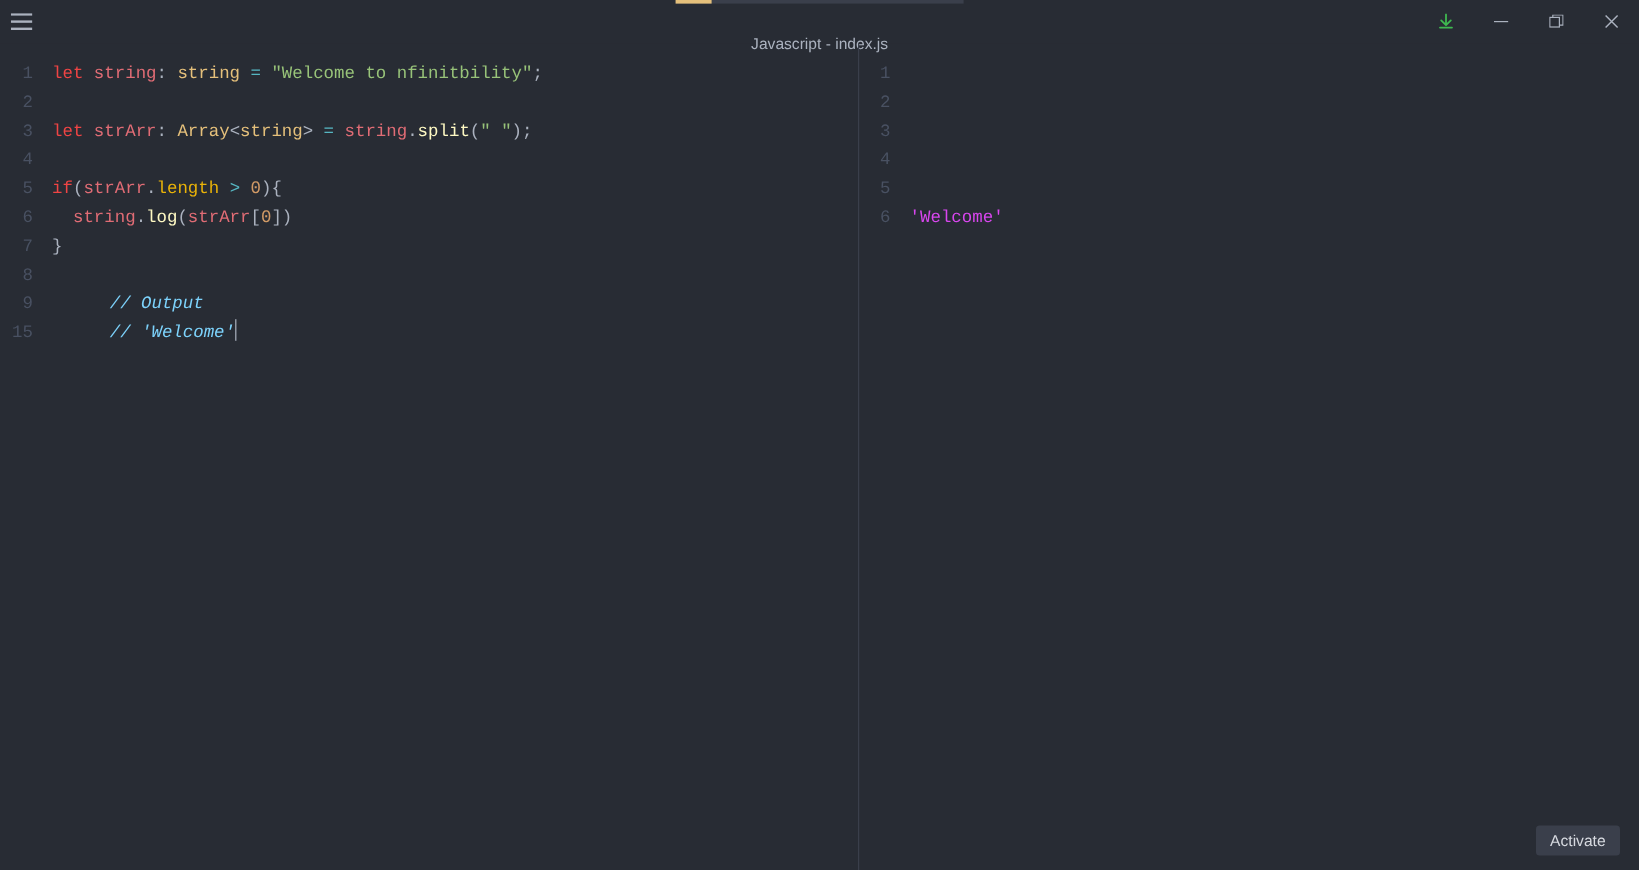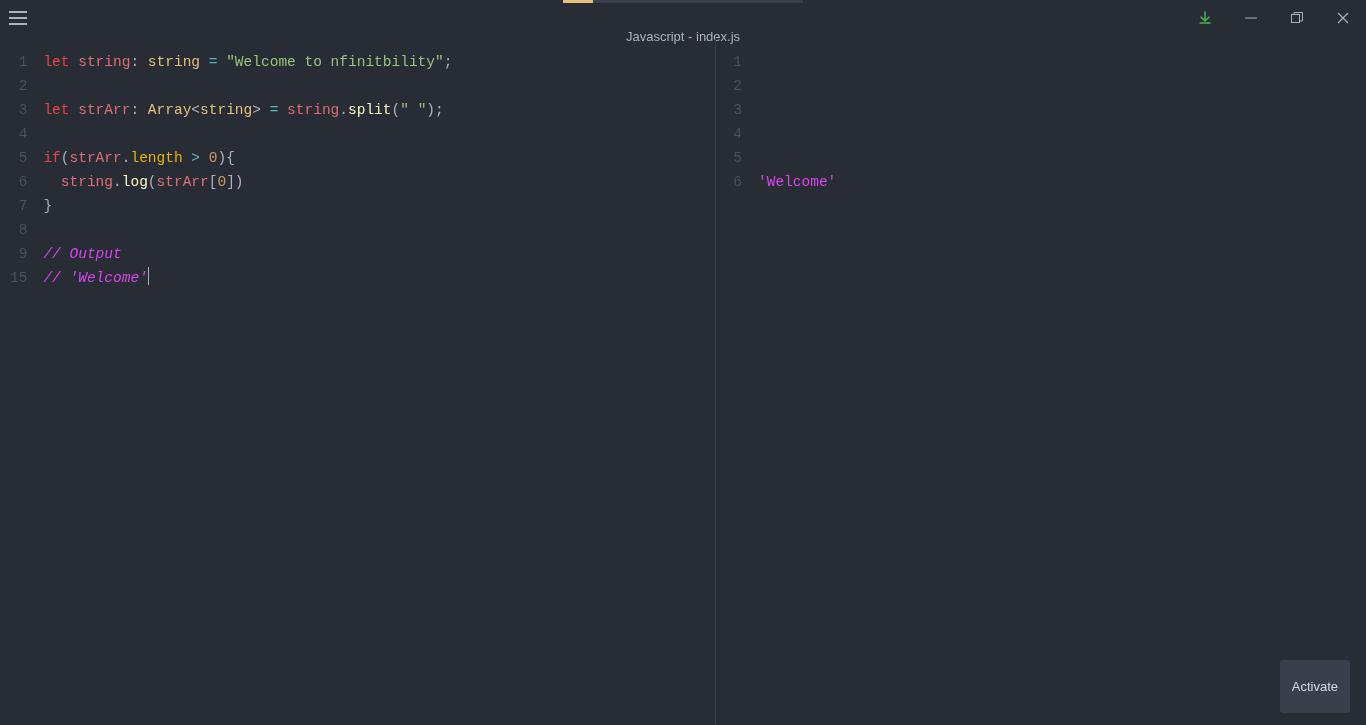--- a/index.html
+++ b/index.html
@@ -115,42 +115,42 @@
     
     .kw { color: #ef4444; }       
     .var { color: #e06c75; }      
     .type { color: #e5c07b; }     
     .op { color: #56b6c2; }       
     .str { color: #98c379; }      
     .punc { color: #abb2bf; }     
     .func { color: #fef9c3; }     
     .num { color: #d19a66; }      
     .prop { color: #eab308; }     
-    .cmt { color: #d946ef; font-style: italic; } 
+    .cmt { color: #7dd3fc; font-style: italic; margin-left: 48px; } 
     .plain { color: #abb2bf; }
     .output { color: #d946ef; }
 
     .cursor {
       display: inline-block;
       width: 1px;
       height: 18px;
       background: #abb2bf;
       vertical-align: middle;
       position: relative;
       top: -2px;
     }
 
     .activate-btn {
       position: absolute;
       right: 16px;
       bottom: 12px;
       background: #3a3f4b;
       color: #d7dae0;
       font-size: 13px;
-      padding: 19px 12px;
+      padding: 5px 12px;
       border-radius: 3px;
       font-family: -apple-system, 'Segoe UI', sans-serif;
       cursor: pointer;
     }
   </style>
 </head>
 <body>
 
 <div class="titlebar">
   <div class="progress-bar">

